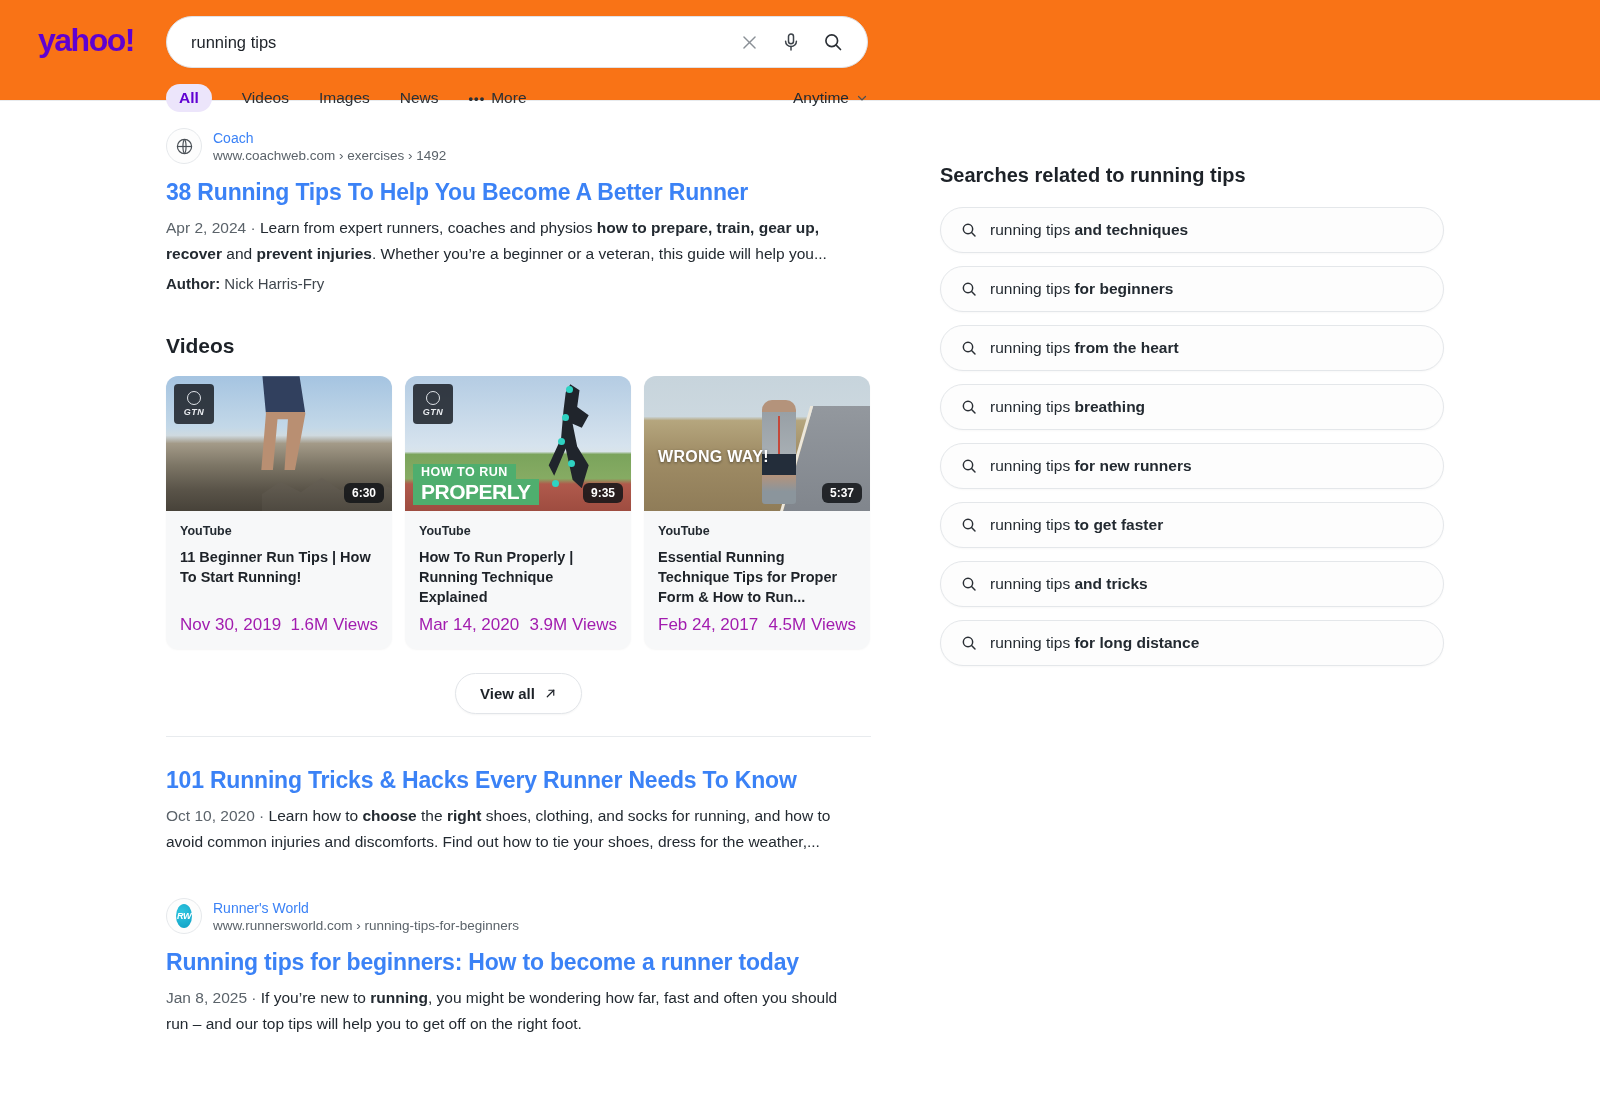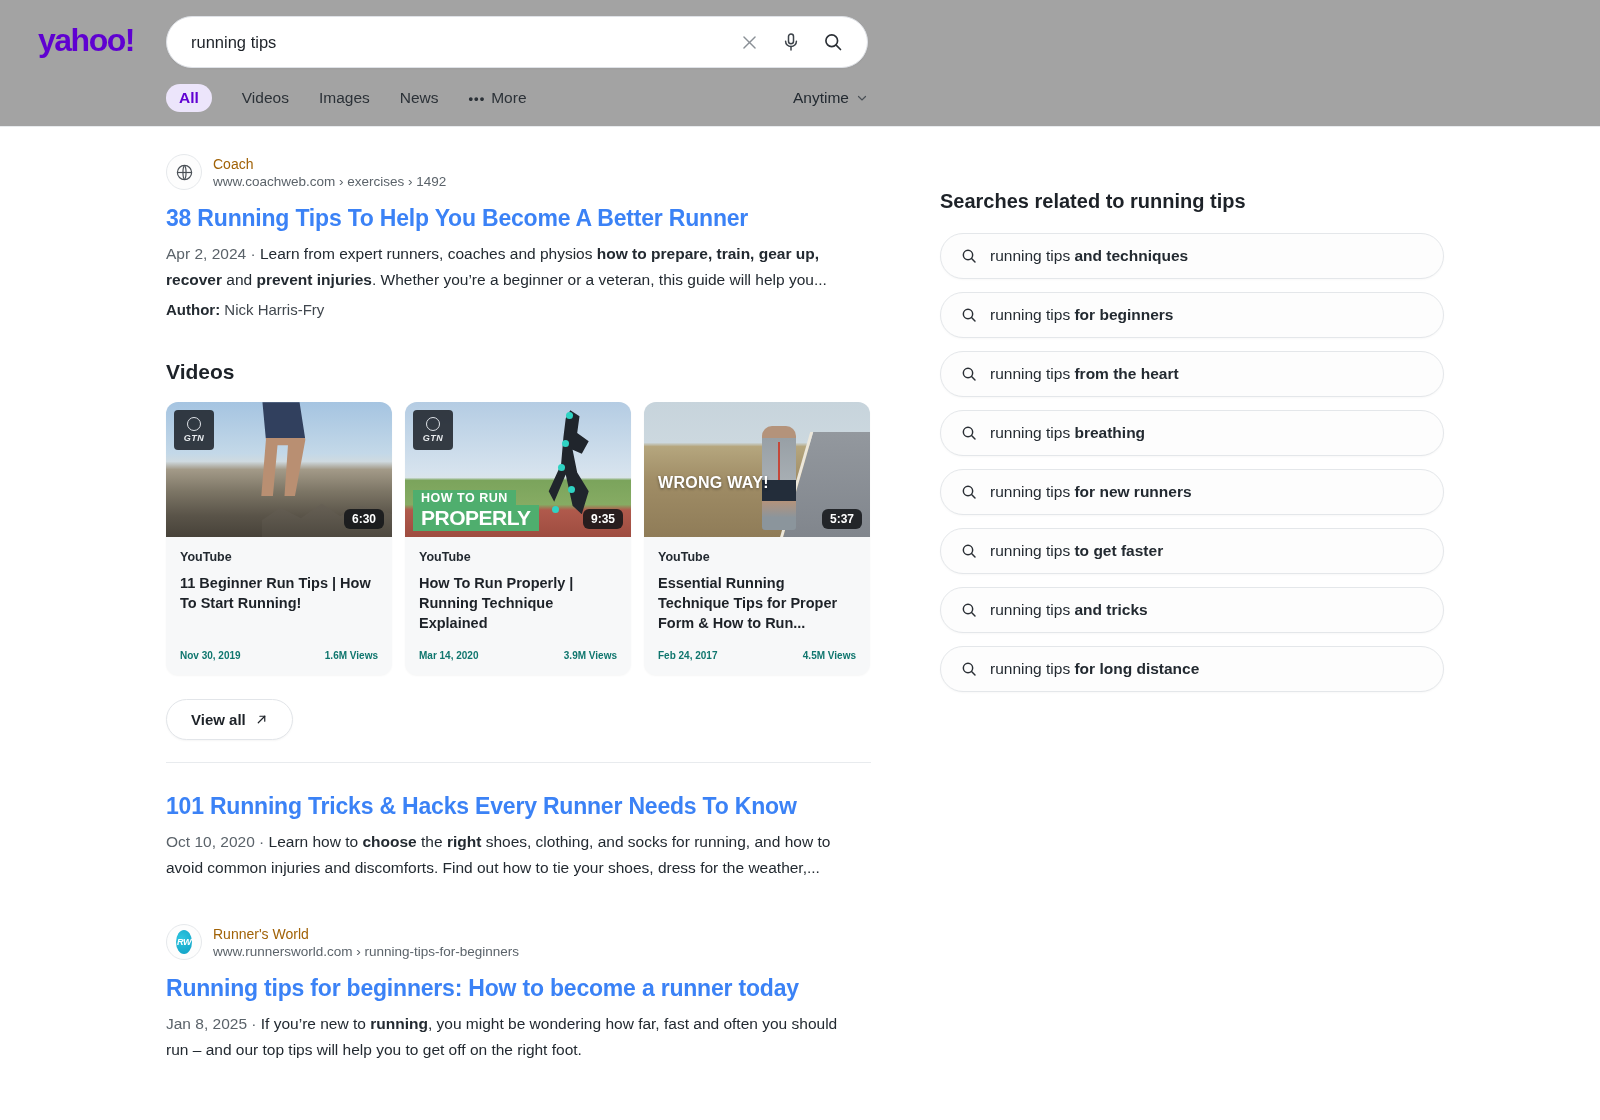--- a/index.html
+++ b/index.html
@@ -1,19 +1,19 @@
 <!DOCTYPE html>
 <html><head>
 <meta charset="utf-8">
 <style>
   * { box-sizing: border-box; margin: 0; padding: 0; }
   html,body { width:1600px; height:1120px; background:#fff; font-family:"Liberation Sans", sans-serif; color:#232a31; overflow:hidden; }
 
   
-  .header { position:relative; height:127px; border-bottom:1px solid #e8ebee; background:#a3a3a3; }
+  .header { position:relative; height:101px; border-bottom:1px solid #e8ebee; background:#f97316; }
   .logo { position:absolute; left:38px; top:22px; font-size:32px; font-weight:800; color:#5f01d1; letter-spacing:-1.5px; cursor:pointer; }
   .search-pill { position:absolute; left:166px; top:16px; width:702px; height:52px; border:1px solid #dfe2e7; border-radius:26px; background:#fff; display:flex; align-items:center; box-shadow:0 1px 2px rgba(0,0,0,0.03); }
   .search-input { flex:1; border:none; outline:none; background:transparent; font-family:"Liberation Sans",sans-serif; font-size:16.5px; color:#1d2228; padding:0 10px 0 24px; }
   .sb-icons { display:flex; align-items:center; gap:22px; padding-right:24px; }
   .sb-icons .ic { display:flex; align-items:center; justify-content:center; cursor:pointer; background:none; border:none; padding:0; }
 
   .tabs-row { position:absolute; left:166px; top:84px; width:702px; display:flex; justify-content:space-between; align-items:center; }
   .tabs { display:flex; align-items:center; gap:30px; }
   .tab { background:none; border:none; font-family:"Liberation Sans",sans-serif; font-size:15.5px; color:#2b3137; cursor:pointer; display:flex; align-items:center; gap:6px; padding:5px 0; }
   .tab.active { background:#ece5fb; color:#6001d2; font-weight:700; padding:5px 13px; border-radius:16px; }
@@ -24,21 +24,21 @@
   .content { display:flex; padding-left:166px; }
   .main { width:705px; padding-top:27px; }
   .sidebar { width:505px; margin-left:69px; padding-top:63px; }
 
   
   .result { margin:0; }
   .src-row { display:flex; align-items:center; gap:11px; }
   .src-icon { width:36px; height:36px; border-radius:50%; border:1px solid #e6e9ec; background:#fdfdfd; display:flex; align-items:center; justify-content:center; flex:0 0 auto; }
   .rw-inner { width:16px; height:24px; border-radius:50%; background:radial-gradient(circle at 35% 35%, #2fc6e0, #0e9fc4); color:#fff; font-size:9px; font-weight:700; font-style:italic; display:flex; align-items:center; justify-content:center; letter-spacing:-0.5px; }
   .src-text { display:flex; flex-direction:column; gap:2px; }
-  .src-name { font-size:14px; color:#a16207; }
+  .src-name { font-size:14px; color:#3b82f6; }
   .src-url { font-size:13.5px; color:#5b636a; }
   .r-title { display:block; font-size:23px; font-weight:600; color:#3b82f6; margin-top:15px; text-decoration:none; letter-spacing:-0.2px; cursor:pointer; }
   .r-desc { font-size:15.5px; line-height:1.65; color:#232a31; margin-top:9px; max-width:696px; }
   .r-desc b { font-weight:700; }
   .r-date { color:#5b636a; }
   .author-row { margin-top:9px; font-size:15px; }
   .author-label { font-weight:700; color:#232a31; }
   .author-name { color:#40474e; }
 
   
@@ -71,23 +71,23 @@
   .overlay.banner { position:absolute; left:8px; bottom:6px; display:flex; flex-direction:column; align-items:flex-start; }
   .overlay.banner .ov-line { background:#4fae6e; color:#fff; font-weight:700; padding:1px 8px; white-space:nowrap; }
   .overlay.banner .ov-line-0 { font-size:12.5px; letter-spacing:0.5px; }
   .overlay.banner .ov-line-1 { font-size:21px; margin-top:-1px; letter-spacing:-0.5px; }
   .overlay.plain { position:absolute; left:14px; top:72px; }
   .overlay.plain .ov-line { color:#fff; font-weight:700; font-size:16px; letter-spacing:0.3px; text-shadow:0 1px 3px rgba(0,0,0,0.45); }
   .duration { position:absolute; right:8px; bottom:8px; background:rgba(18,20,23,0.85); color:#fff; font-size:12px; font-weight:700; padding:3px 8px; border-radius:6px; z-index:3; }
   .vc-body { flex:1; padding:13px 14px 14px; display:flex; flex-direction:column; }
   .vc-source { font-size:12.5px; font-weight:700; color:#232a31; }
   .vc-title { font-size:14.5px; font-weight:600; color:#1d2228; line-height:1.38; margin-top:9px; flex:1; }
-  .vc-meta { display:flex; justify-content:space-between; font-size:10px; color:#0f766e;font-weight:bold; }
-
-  .view-all-wrap { display:flex; margin-top:24px; }
+  .vc-meta { display:flex; justify-content:space-between; font-size:17px; color:#a21caf; }
+
+  .view-all-wrap { display:flex; justify-content:center; margin-top:24px; }
   .view-all { display:flex; align-items:center; gap:9px; background:#fff; border:1px solid #e2e5e9; border-radius:22px; padding:11px 24px; font-family:"Liberation Sans",sans-serif; font-size:15px; font-weight:600; color:#1d2228; cursor:pointer; box-shadow:0 1px 2px rgba(0,0,0,0.04); }
 
   .divider { border:none; border-top:1px solid #e8ebee; margin-top:22px; }
   .result-2 { margin-top:30px; }
   .result-3 { margin-top:44px; }
 
   
   .related-heading { font-size:20px; font-weight:700; color:#1d2228; }
   .related-list { margin-top:20px; display:flex; flex-direction:column; gap:13px; }
   .pill { display:flex; align-items:center; gap:13px; width:504px; height:46px; background:#fdfdfd; border:1px solid #e4e7ea; border-radius:23px; padding:0 20px; cursor:pointer; font-family:"Liberation Sans",sans-serif; box-shadow:0 1px 2px rgba(0,0,0,0.03); }

